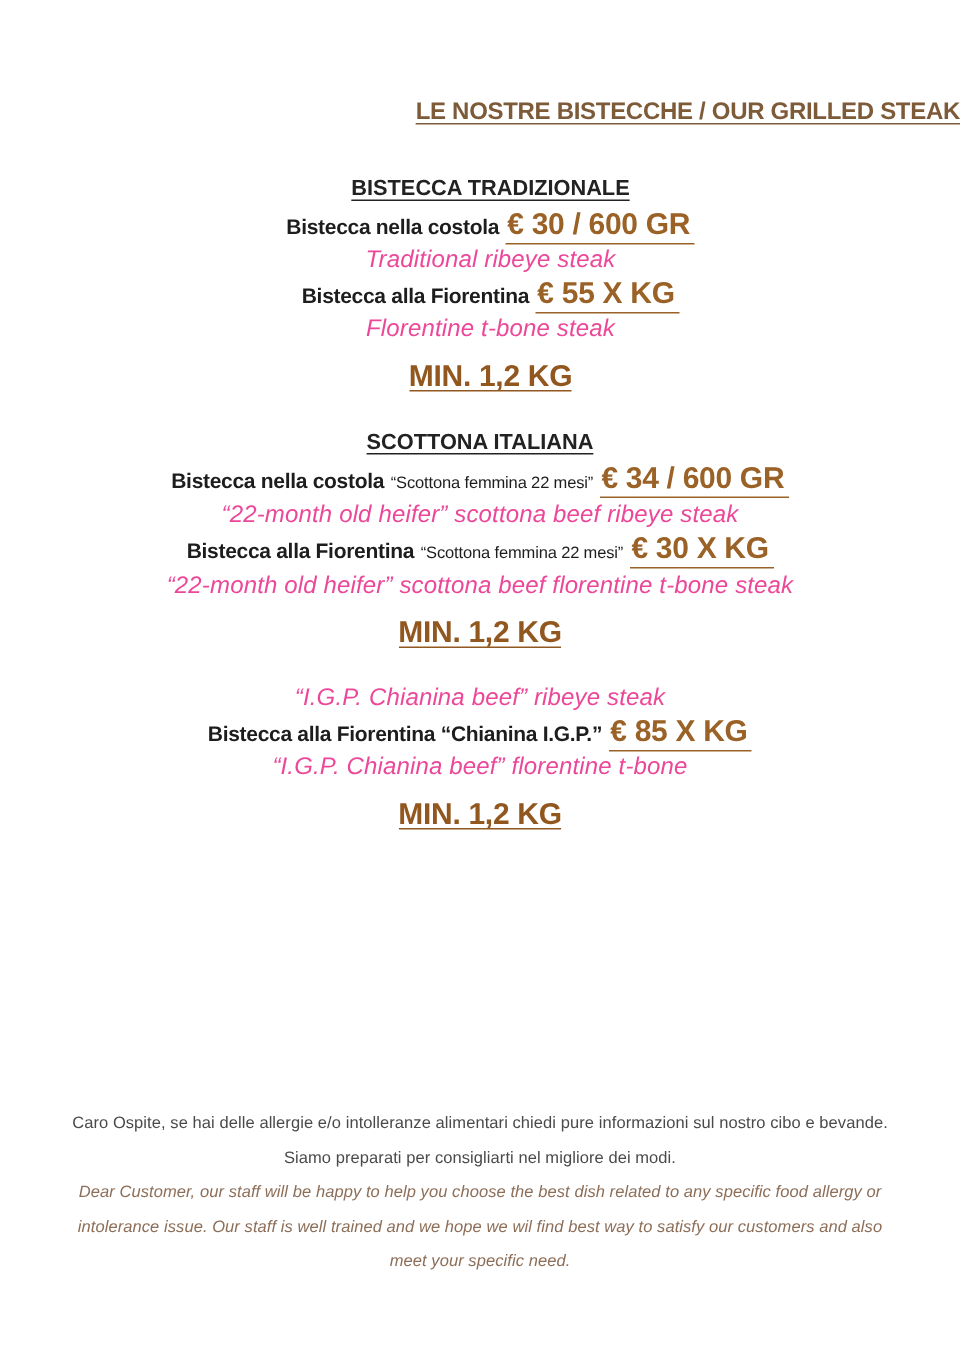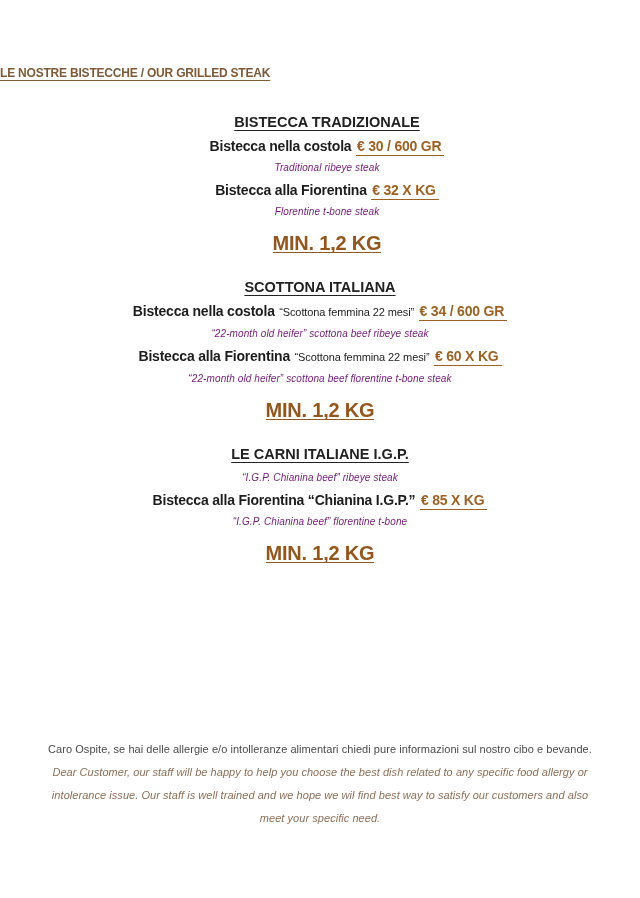--- a/index.html
+++ b/index.html
@@ -8,22 +8,22 @@
     width: 640px;
     height: 898px;
     position: relative;
     font-family: "Liberation Sans", sans-serif;
     overflow: hidden;
   }
   .page { width: 640px; height: 898px; position: relative; background: #ffffff; }
 
   .menu-title {
     margin-top: 66px;
-    text-align: left;
-    font-size: 12px;
+    text-align: right;
+    font-size: 16px;
     font-weight: bold;
     letter-spacing: -0.2px;
     color: #7d5a38;
     text-decoration: underline;
     text-underline-offset: 3px;
   }
 
   .section { margin-top: 26px; text-align: center; }
   .section.first { margin-top: 34px; padding-left: 14px; }
 
@@ -44,31 +44,31 @@
     letter-spacing: -0.2px;
   }
   .item-qualifier {
     font-size: 11px;
     font-weight: normal;
     color: #1d1d1d;
     letter-spacing: -0.1px;
   }
   .item-qualifier:empty { display: none; }
   .item-price {
-    font-size: 14px;
+    font-size: 20px;
     font-weight: bold;
     letter-spacing: -0.2px;
     color: #9a6226;
     border-bottom: 1.5px solid #9a6226;
     padding: 0 3px 1px 1px;
   }
   .item-desc {
-    font-size: 10px;
+    font-size: 16px;
     font-style: italic;
-    color: #701a75;
+    color: #ec4899;
     letter-spacing: 0.1px;
   }
   .min-note {
     display: inline-block;
     margin-top: 9px;
     font-size: 20px;
     font-weight: bold;
     letter-spacing: -0.2px;
     color: #91571f;
     border-bottom: 1.5px solid #91571f;
@@ -105,59 +105,59 @@
     <h2 class="sec-head">BISTECCA TRADIZIONALE</h2>
     <div class="line item-line">
       <span class="item-name">Bistecca nella costola</span>
       
       <span class="item-price">€ 30 / 600 GR</span>
     </div>
     <div class="line item-desc">Traditional ribeye steak</div>
     <div class="line item-line">
       <span class="item-name">Bistecca alla Fiorentina</span>
       
-      <span class="item-price">€ 32 X KG</span>
+      <span class="item-price">€ 55 X KG</span>
     </div>
     <div class="line item-desc">Florentine t-bone steak</div>
     <div class="line">
       <span class="min-note">MIN. 1,2 KG</span>
     </div>
   </section>
 
   <section class="section">
     <h2 class="sec-head">SCOTTONA ITALIANA</h2>
     <div class="line item-line">
       <span class="item-name">Bistecca nella costola</span>
       <span class="item-qualifier">“Scottona femmina 22 mesi”</span>
       <span class="item-price">€ 34 / 600 GR</span>
     </div>
     <div class="line item-desc">“22-month old heifer” scottona beef ribeye steak</div>
     <div class="line item-line">
       <span class="item-name">Bistecca alla Fiorentina</span>
       <span class="item-qualifier">“Scottona femmina 22 mesi”</span>
-      <span class="item-price">€ 60 X KG</span>
+      <span class="item-price">€ 30 X KG</span>
     </div>
     <div class="line item-desc">“22-month old heifer” scottona beef florentine t-bone steak</div>
     <div class="line">
       <span class="min-note">MIN. 1,2 KG</span>
     </div>
   </section>
 
   <section class="section">
-    <h2 class="sec-head">LE CARNI ITALIANE I.G.P.</h2>
     <div class="line item-desc">“I.G.P. Chianina beef” ribeye steak</div>
     <div class="line item-line">
       <span class="item-name">Bistecca alla Fiorentina “Chianina I.G.P.”</span>
       
       <span class="item-price">€ 85 X KG</span>
     </div>
     <div class="line item-desc">“I.G.P. Chianina beef” florentine t-bone</div>
     <div class="line">
       <span class="min-note">MIN. 1,2 KG</span>
     </div>
   </section>
 
   <div class="allergy">
     <p>Caro Ospite, se hai delle allergie e/o intolleranze alimentari chiedi pure informazioni sul nostro cibo e bevande.</p>
+    <p>Siamo preparati per consigliarti nel migliore dei modi.</p>
     <p class="english">Dear Customer, our staff will be happy to help you choose the best dish related to any specific food allergy or intolerance issue. Our staff is well trained and we hope we wil find best way to satisfy our customers and also meet your specific need.</p>
   </div>
 
 </div>
 
 </body></html>

